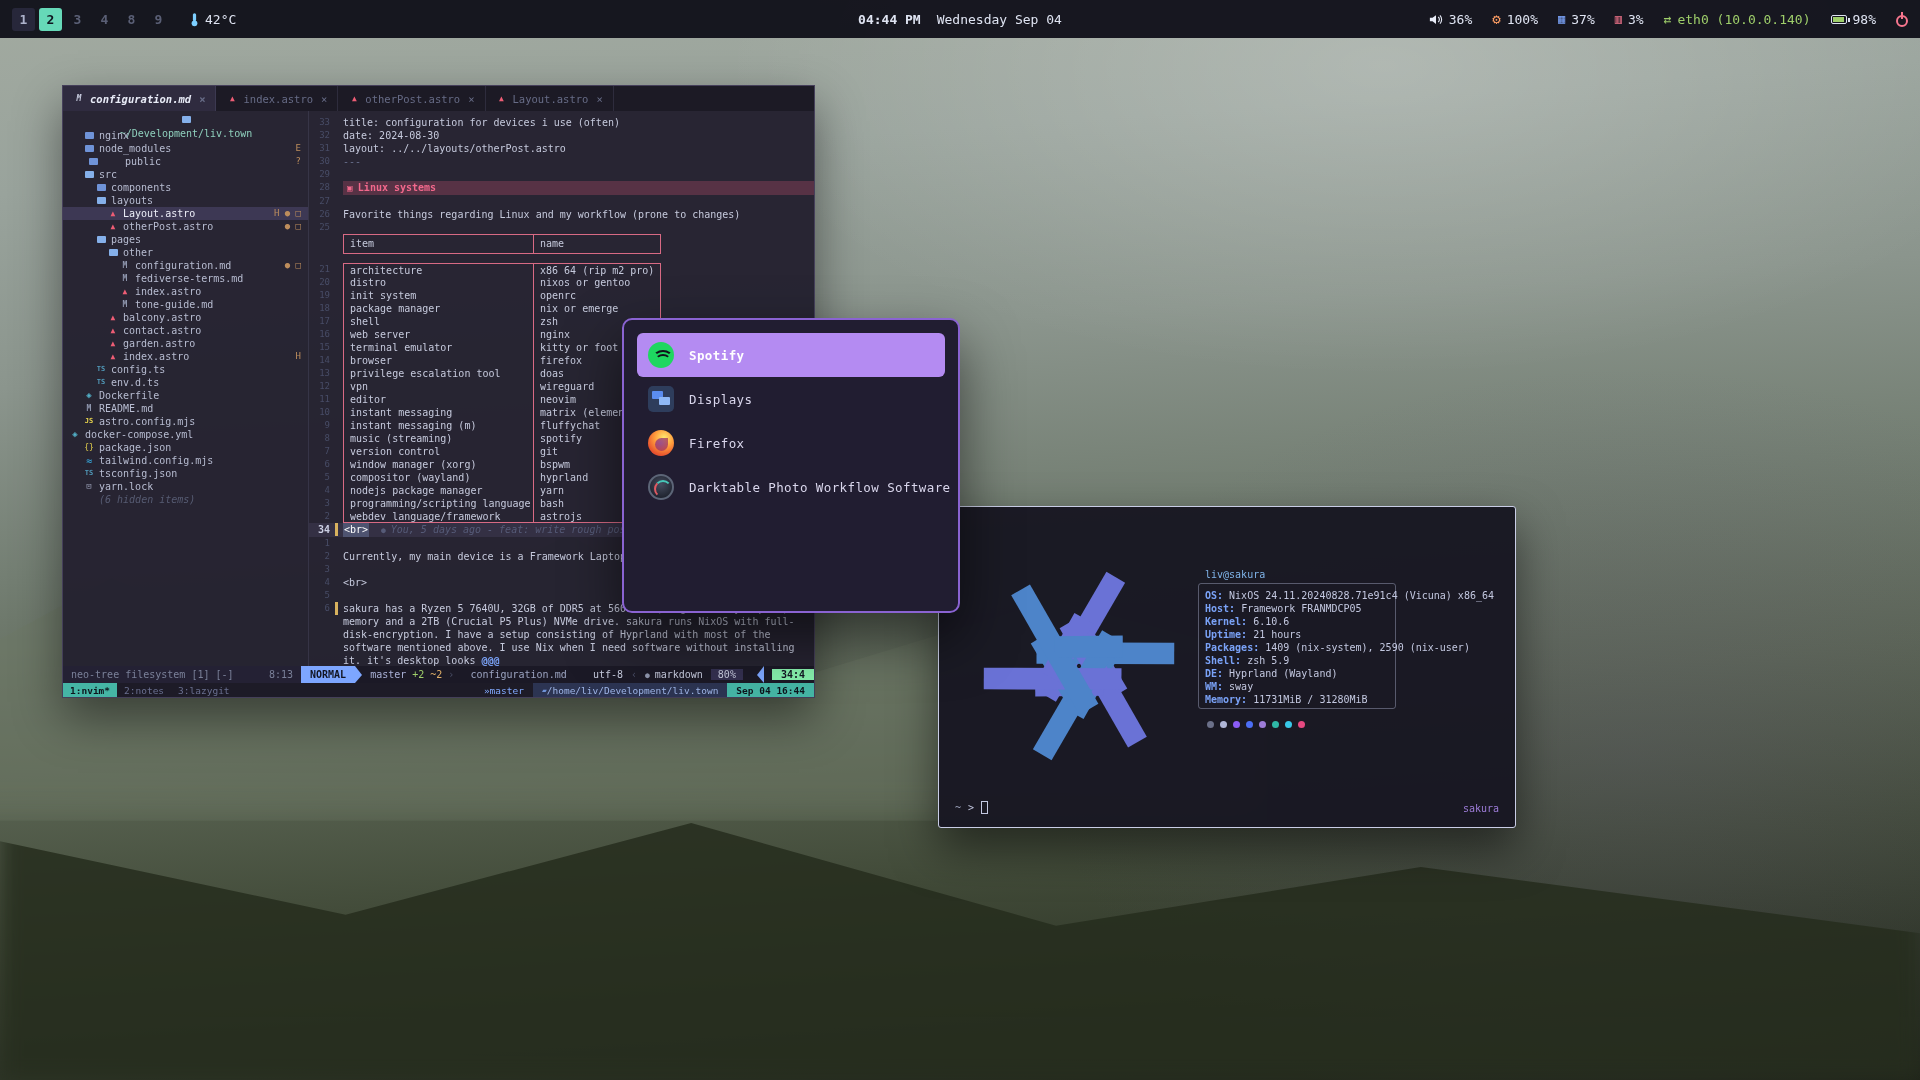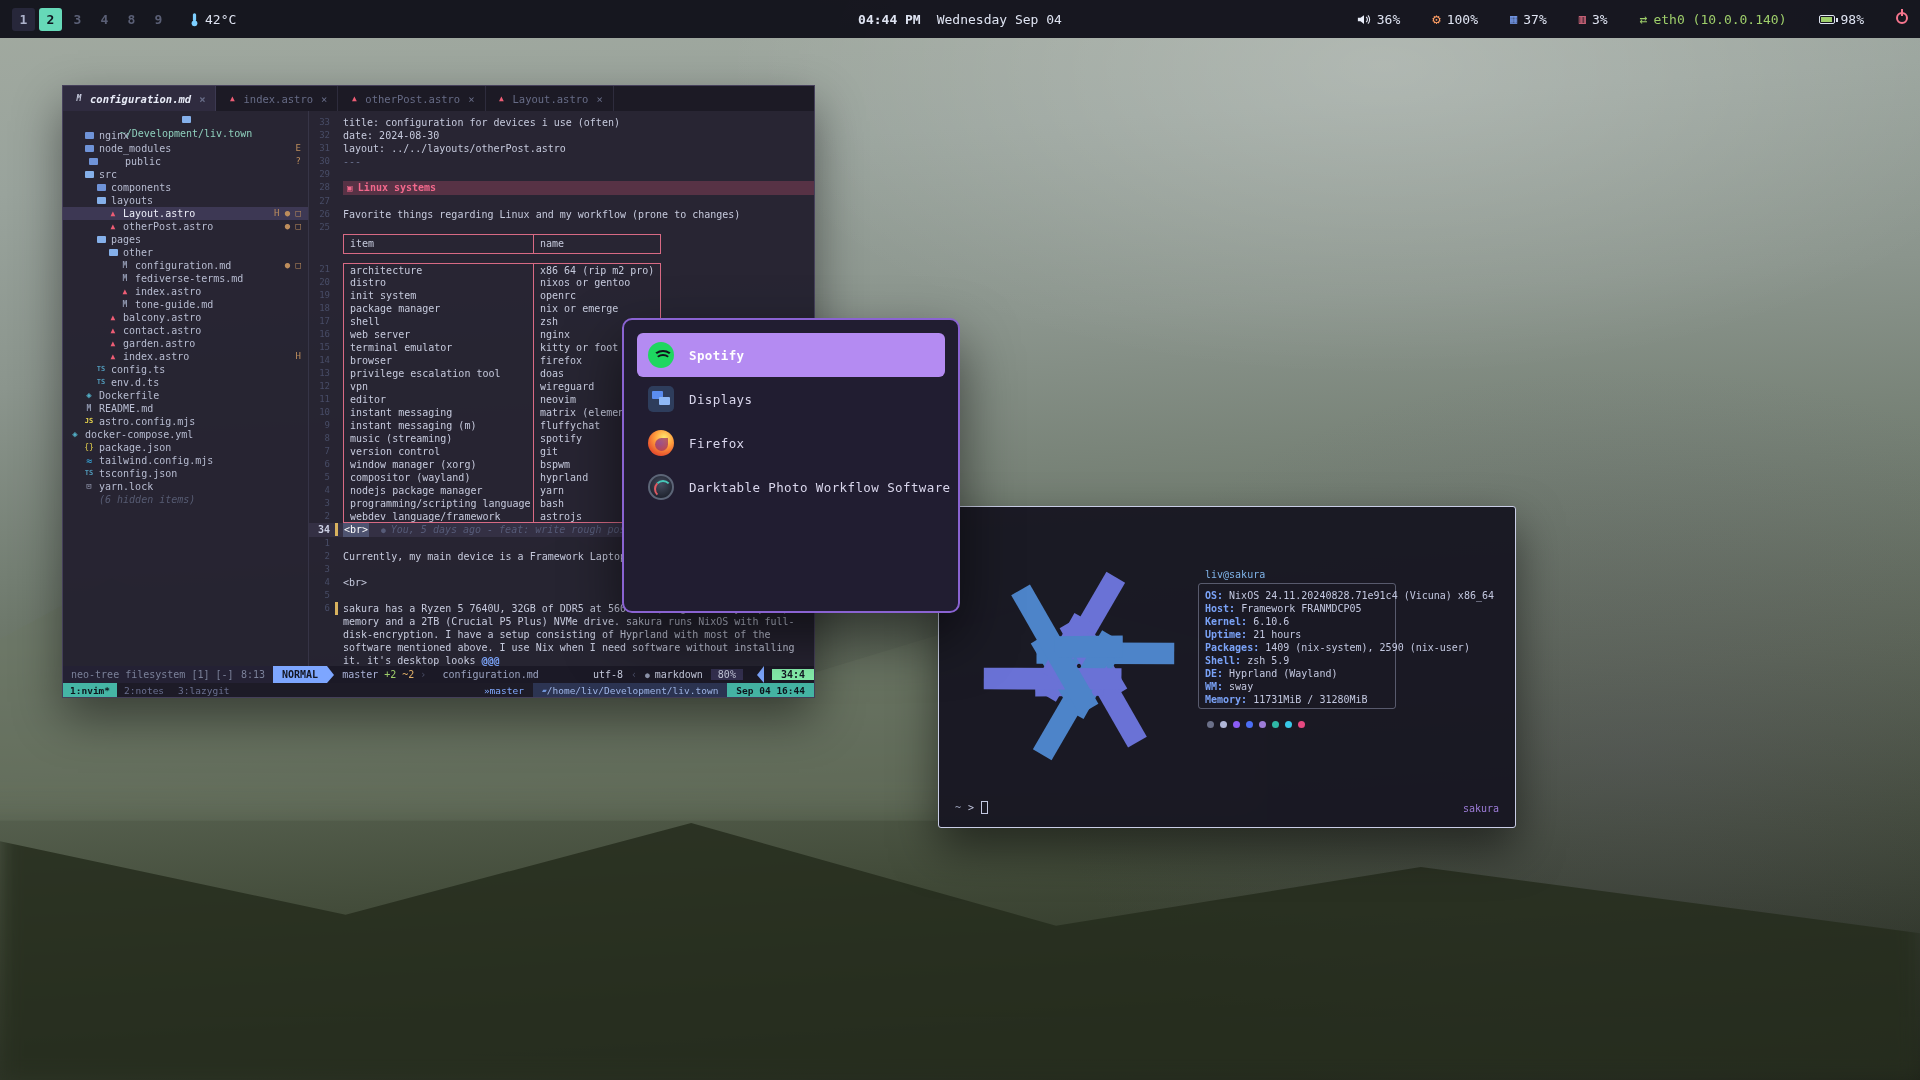--- a/index.html
+++ b/index.html
@@ -27,21 +27,21 @@
   .workspaces { display:flex; gap:4px; }
   .ws { width:23px; height:23px; border:none; background:transparent; border-radius:3px;
     font:700 13px "DejaVu Sans Mono",monospace; color:#5a5f75; cursor:pointer;
     display:flex; align-items:center; justify-content:center; }
   .ws.occupied { background:#27273a; color:#aeb3cc; }
   .ws.active { background:#66d9b8; color:#0f141f; }
   .mod { display:flex; align-items:center; gap:6px; white-space:nowrap; }
   .temp-mod { margin-left:16px; }
   .clock { position:absolute; left:50%; transform:translateX(-50%); display:flex; gap:16px; }
   .clock-time { font-weight:700; }
-  .bar-right { margin-left:auto; display:flex; align-items:flex-start; gap:32px; }
+  .bar-right { margin-left:auto; display:flex; align-items:flex-end; gap:20px; }
   .micon { flex:none; }
   .gear { color:#ff9e64; font-size:14px; line-height:1; }
   .cpu-glyph { color:#7aa2f7; font-size:12px; }
   .mem-glyph { color:#f7768e; font-size:12px; }
   .net-glyph { color:#9ece6a; font-size:13px; }
   .net-text { color:#9ece6a; }
   .battery-icon { width:16px; height:9px; border:1px solid #dfe4f2; border-radius:2px; position:relative; display:inline-block; }
   .battery-icon::before { content:""; position:absolute; left:1px; top:1px; bottom:1px; width:11px; background:#9ece6a; }
   .battery-icon::after { content:""; position:absolute; right:-4px; top:2px; width:2px; height:4px; background:#dfe4f2; }
   .power-icon { width:12px; height:12px; border:2px solid #f7768e; border-radius:50%; position:relative; display:inline-block; }
@@ -109,21 +109,21 @@
   .cursorline { background:rgba(78,72,104,0.35); }
   .cursorline .lnum { color:#ccd0e4; font-weight:700; font-size:10px; }
   .cursor-chunk { background:#4e5370; color:#fff; padding:0 1px; }
   .blame { color:#565b78; font-style:italic; margin-left:12px; }
   .blame::before { content:"● "; font-style:normal; font-size:8px; }
   .para { height:auto; }
   .overflow-mark { color:#7aa2f7; font-weight:700; }
 
   
   .statusline { height:17px; flex:none; display:flex; align-items:stretch; background:#1b1926; font-size:10px; }
-  .sl-neotree { width:210px; flex:none; background:#242134; color:#7a8099; display:flex;
+  .sl-neotree { width:238px; flex:none; background:#242134; color:#7a8099; display:flex;
     justify-content:space-between; align-items:center; padding:0 8px; }
   .sl-mode { background:#7da6ff; color:#121522; font-weight:700; display:flex; align-items:center; padding:0 9px; }
   .pl-right { width:0; height:0; border-top:9px solid transparent; border-bottom:8px solid transparent; border-left:7px solid #7da6ff; }
   .pl-left { width:0; height:0; border-top:9px solid transparent; border-bottom:8px solid transparent; border-right:7px solid #7da6ff; margin-left:6px; }
   .sl-git { display:flex; align-items:center; gap:6px; padding:0 8px; color:#a9b1d6; }
   .sl-added { color:#9ece6a; } .sl-changed { color:#e0af68; }
   .sl-sep { color:#4a4f68; }
   .sl-file { flex:1; display:flex; align-items:center; padding-left:8px; color:#9ba3c0; }
   .sl-right { display:flex; align-items:center; gap:8px; }
   .sl-ft::before { content:"● "; color:#8f96ad; font-size:8px; }

